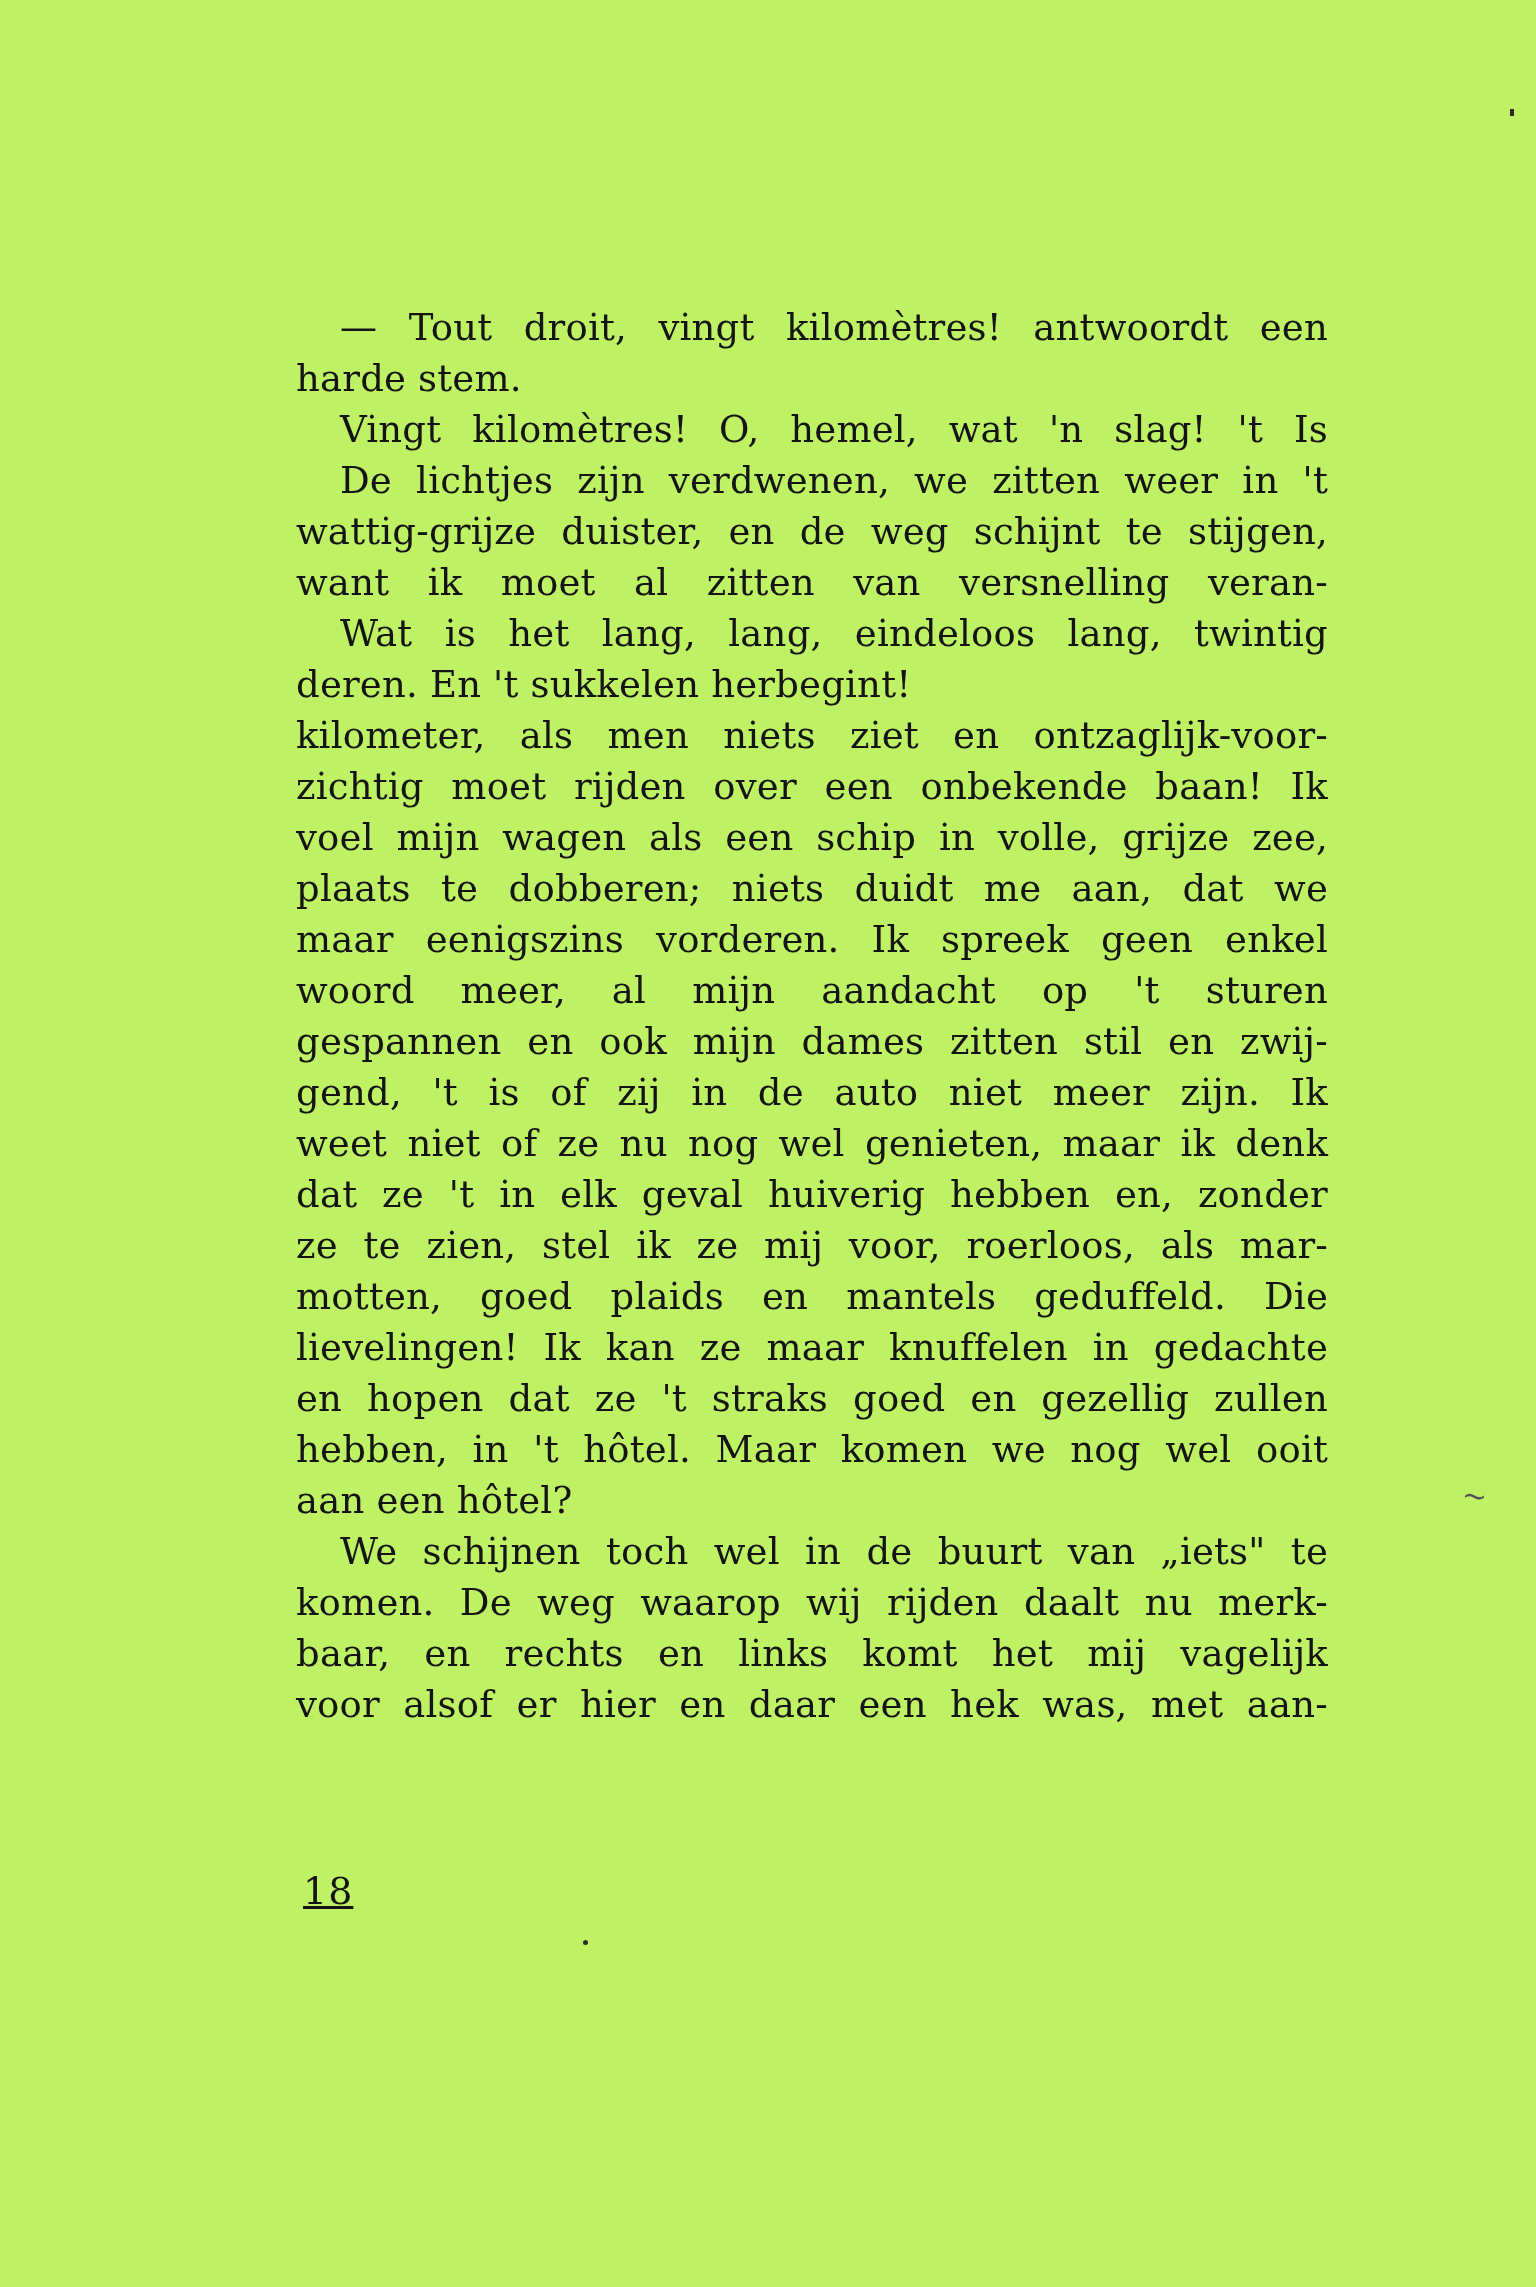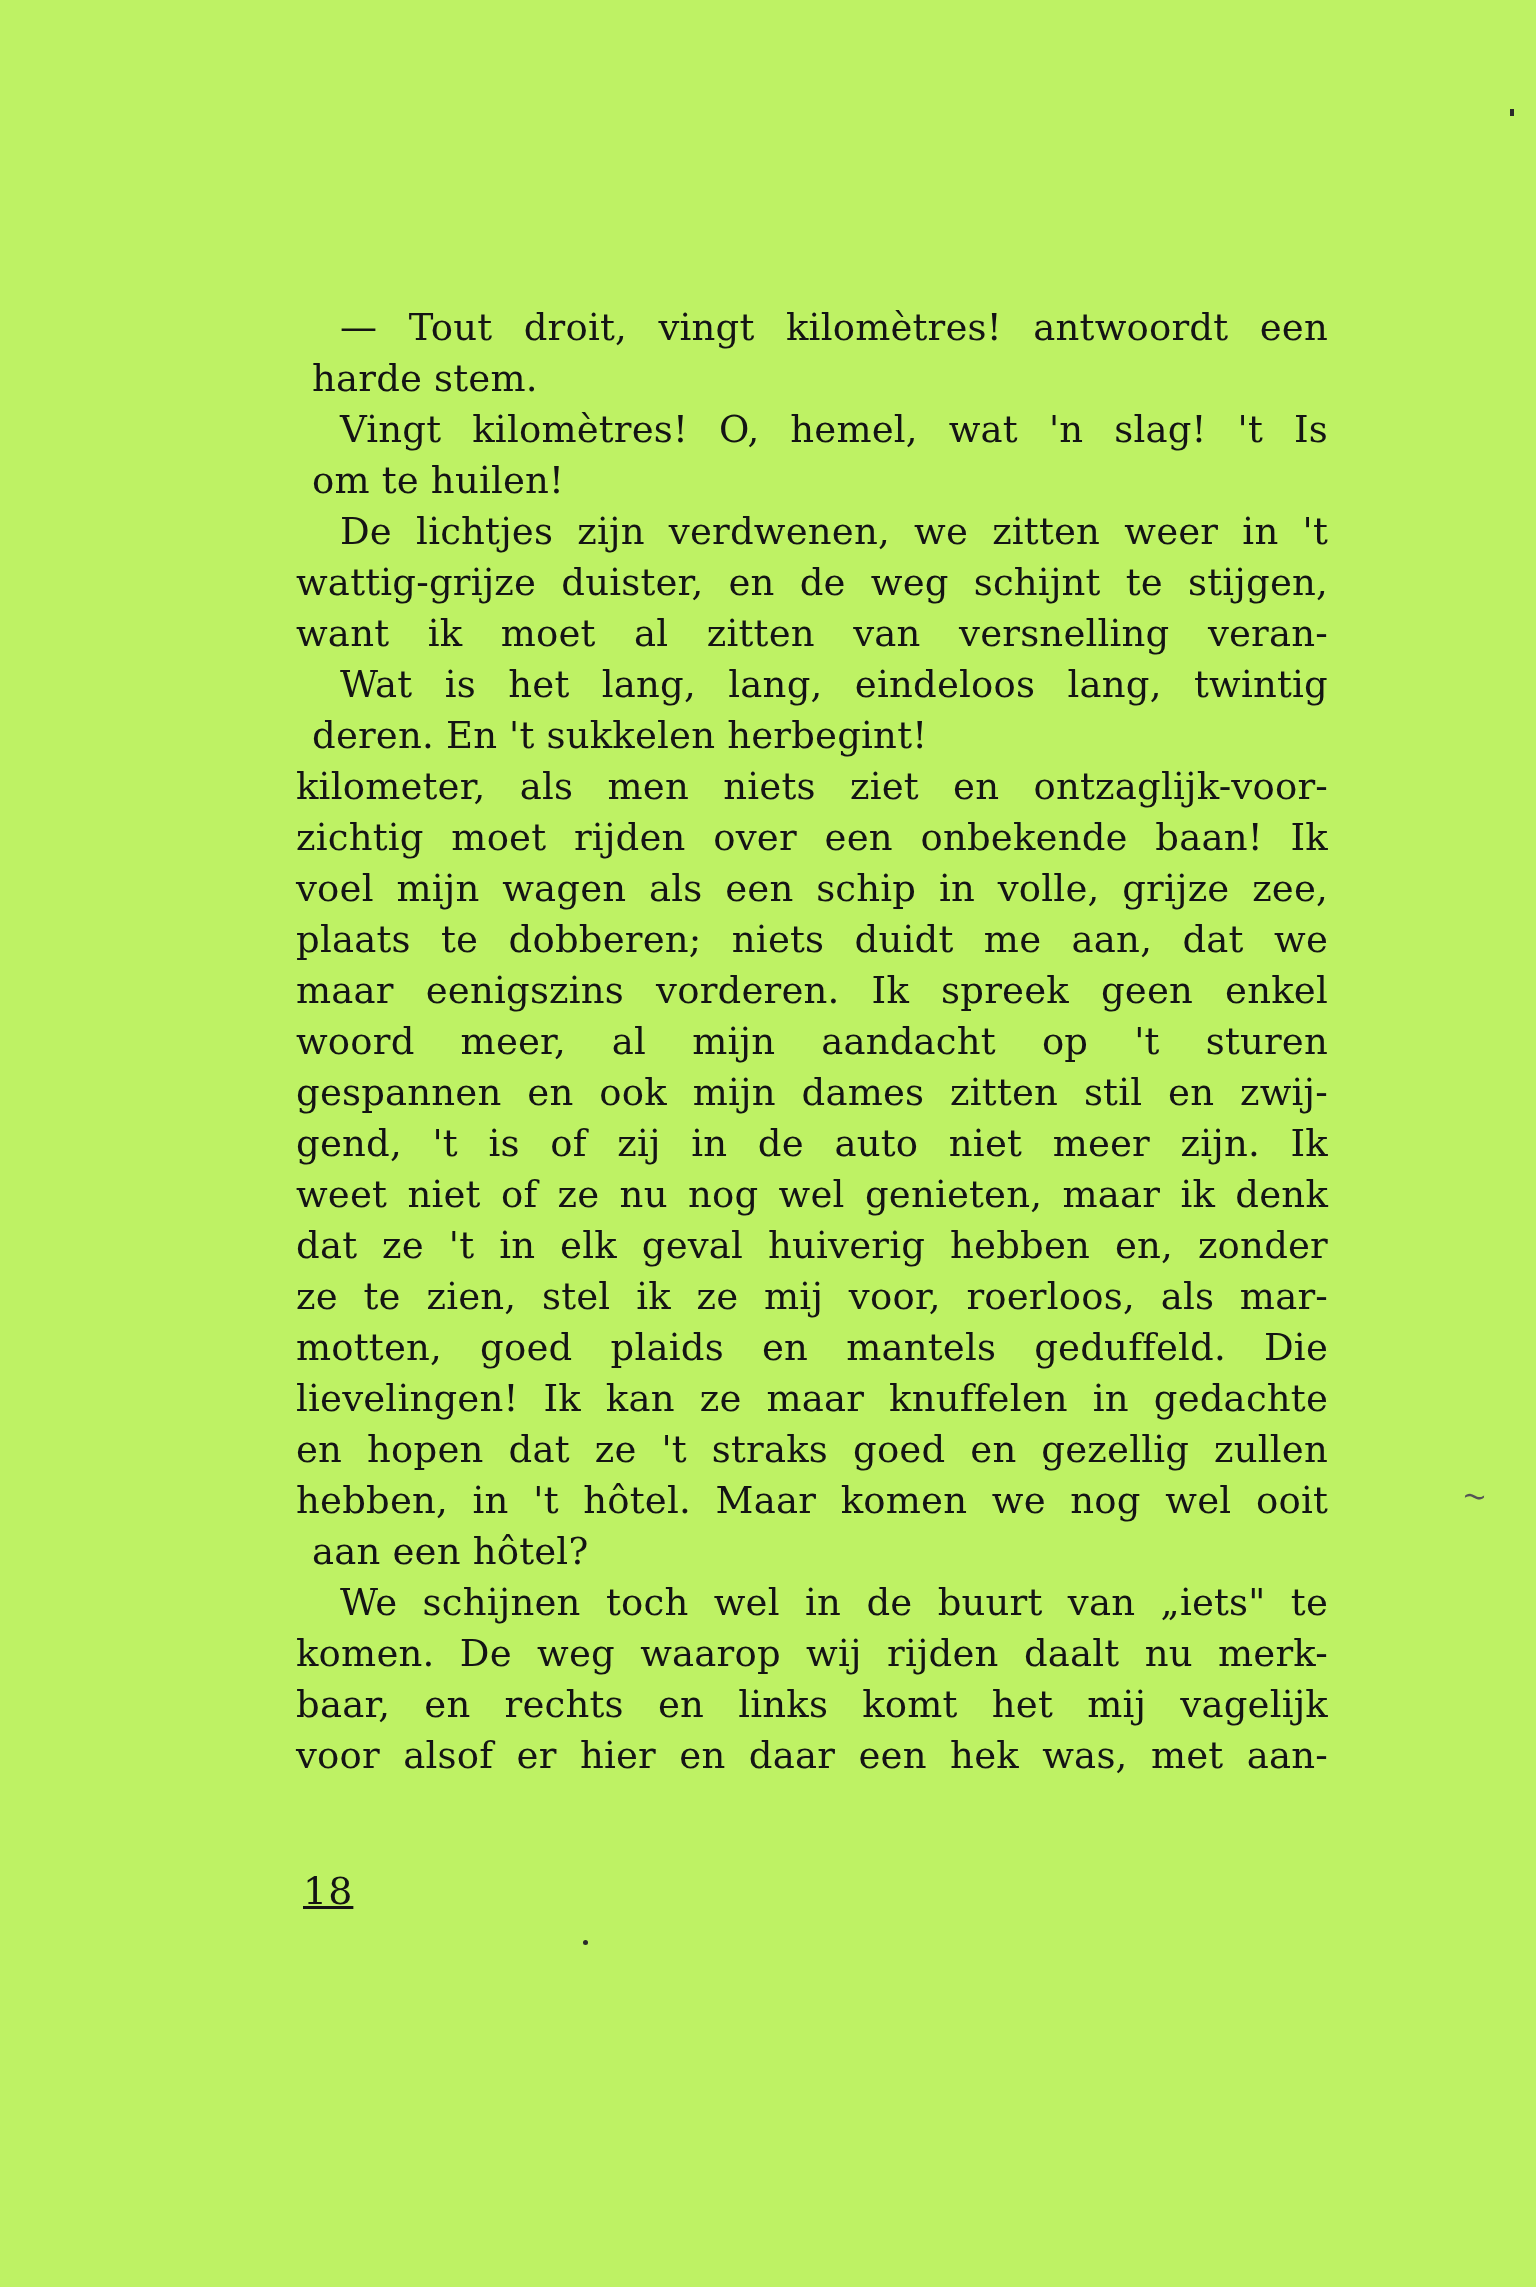--- a/index.html
+++ b/index.html
@@ -29,21 +29,20 @@
     text-align: justify;
     text-align-last: justify;
     white-space: normal;
     letter-spacing: 0.2px;
   }
   .line.indent {
     padding-left: 44px;
   }
   .line.last {
     text-align-last: left;
-    margin-left: 16px;
   }
   .page-number {
     position: absolute;
     left: 303px;
     top: 1868px;
     font-size: 38px;
     line-height: 46px;
     letter-spacing: 1px;
     text-decoration: underline;
   }
@@ -64,21 +63,20 @@
   }
 </style>
 </head>
 <body>
 
 <div class="page">
   <div class="text-block">
       <div class="line indent">— Tout droit, vingt kilomètres! antwoordt een</div>
       <div class="line last">harde stem.</div>
       <div class="line indent">Vingt kilomètres! O, hemel, wat 'n slag! 't Is</div>
-      <div class="line last">om te huilen!</div>
       <div class="line indent">De lichtjes zijn verdwenen, we zitten weer in 't</div>
       <div class="line">wattig-grijze duister, en de weg schijnt te stijgen,</div>
       <div class="line">want ik moet al zitten van versnelling veran-</div>
       <div class="line indent">Wat is het lang, lang, eindeloos lang, twintig</div>
       <div class="line last">deren. En 't sukkelen herbegint!</div>
       <div class="line">kilometer, als men niets ziet en ontzaglijk-voor-</div>
       <div class="line">zichtig moet rijden over een onbekende baan! Ik</div>
       <div class="line">voel mijn wagen als een schip in volle, grijze zee,</div>
       <div class="line">plaats te dobberen; niets duidt me aan, dat we</div>
       <div class="line">maar eenigszins vorderen. Ik spreek geen enkel</div>

